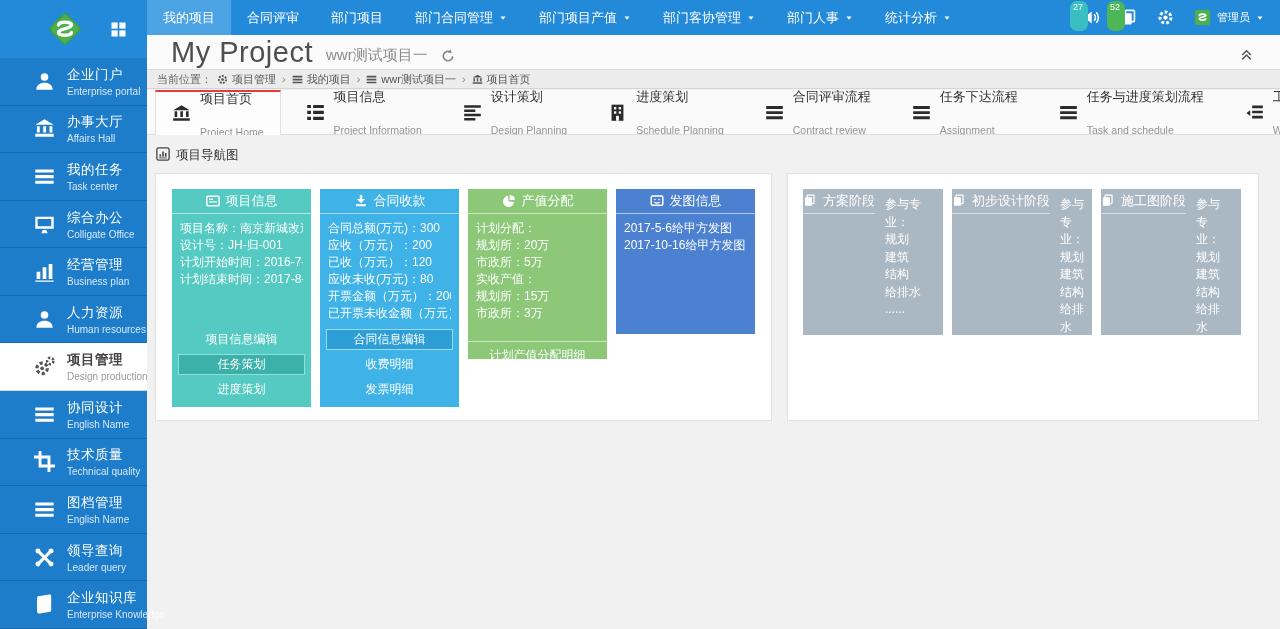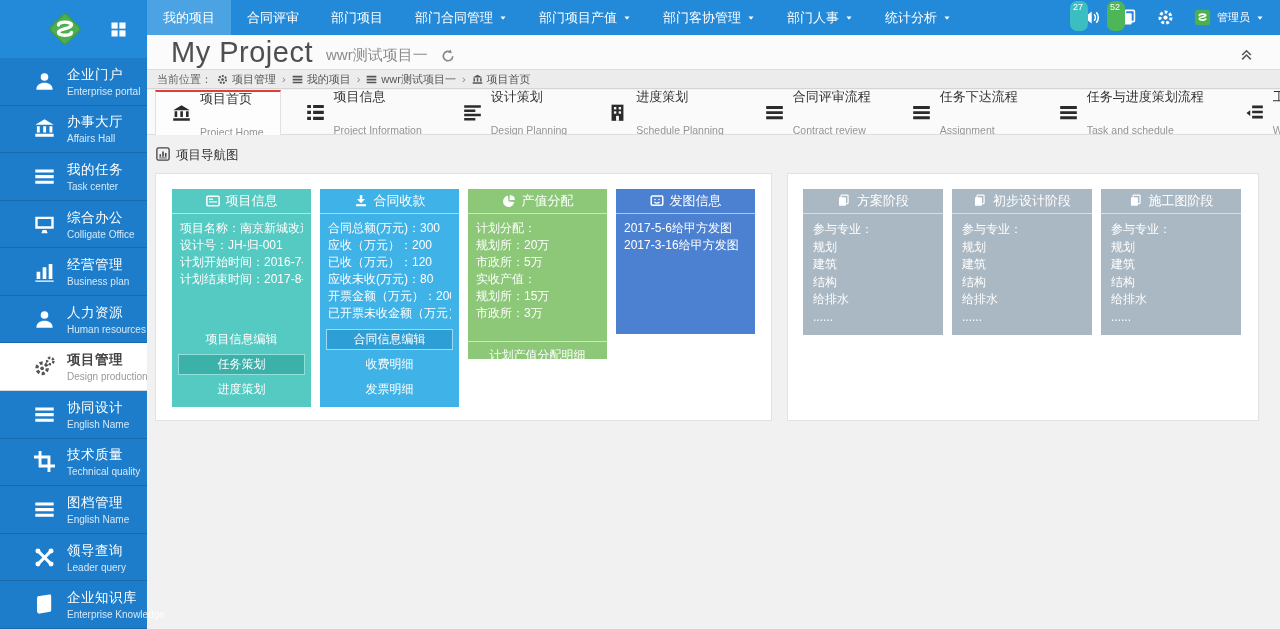--- a/index.html
+++ b/index.html
@@ -64,21 +64,21 @@
   .card-btns{padding-bottom:7px}
   .btn{height:21px;line-height:21px;text-align:center;font-size:12px;margin:4px 6px 0;cursor:pointer}
   .btn.hl-teal{background:#3cb1a9;border:1px solid #8fe0da;line-height:19px}
   .btn.hl-sky{background:#2d9fd6;border:1px solid #9adcf5;line-height:19px}
   .btn-sep{flex:none;border-top:1px solid rgba(255,255,255,.55);height:18px;line-height:26px;text-align:center;font-size:12px;cursor:pointer}
   .c-teal{background:#54cac2}
   .c-sky{background:#3fb2e7}
   .c-green{background:#8cc878}
   .c-royal{background:#4c80d1}
   .h1{height:218px}.h2{height:218px}.h3{height:170px}.h4{height:145px}
-  .stage{width:140px;height:146px;flex:none;background:#aab8c3;color:#fff;display:flex;flex-direction:column}
+  .stage{width:140px;height:146px;flex:none;background:#aab8c3;color:#fff;display:flex;}
   .stage-b{padding:7px 10px;font-size:12px;line-height:17.5px}
 </style>
 </head>
 <body>
 
 <svg width="0" height="0" style="position:absolute">
   <defs>
     <symbol id="i-person" viewBox="0 0 16 16">
         <circle cx="8" cy="4.6" r="2.9"></circle>
         <path d="M1.8 14.2c0-3.4 2.8-5.2 6.2-5.2s6.2 1.8 6.2 5.2z"></path>
@@ -659,21 +659,21 @@
         <div class="card-h">
             <span class="hic">
               <svg class="ic" width="14" height="14">
                 <use href="#i-chat"></use>
               </svg>
             </span>
             <span>发图信息</span>
           </div>
         <div class="card-b">
           <div>2017-5-6给甲方发图</div>
-          <div>2017-3-16给甲方发图</div>
+          <div>2017-10-16给甲方发图</div>
         </div>
       </div>
     </section>
 
     <section class="panel panel-r">
       <div class="stage">
         <div class="card-h">
             <span class="hic">
               <svg class="ic" width="13" height="13">
                 <use href="#i-copy"></use>

